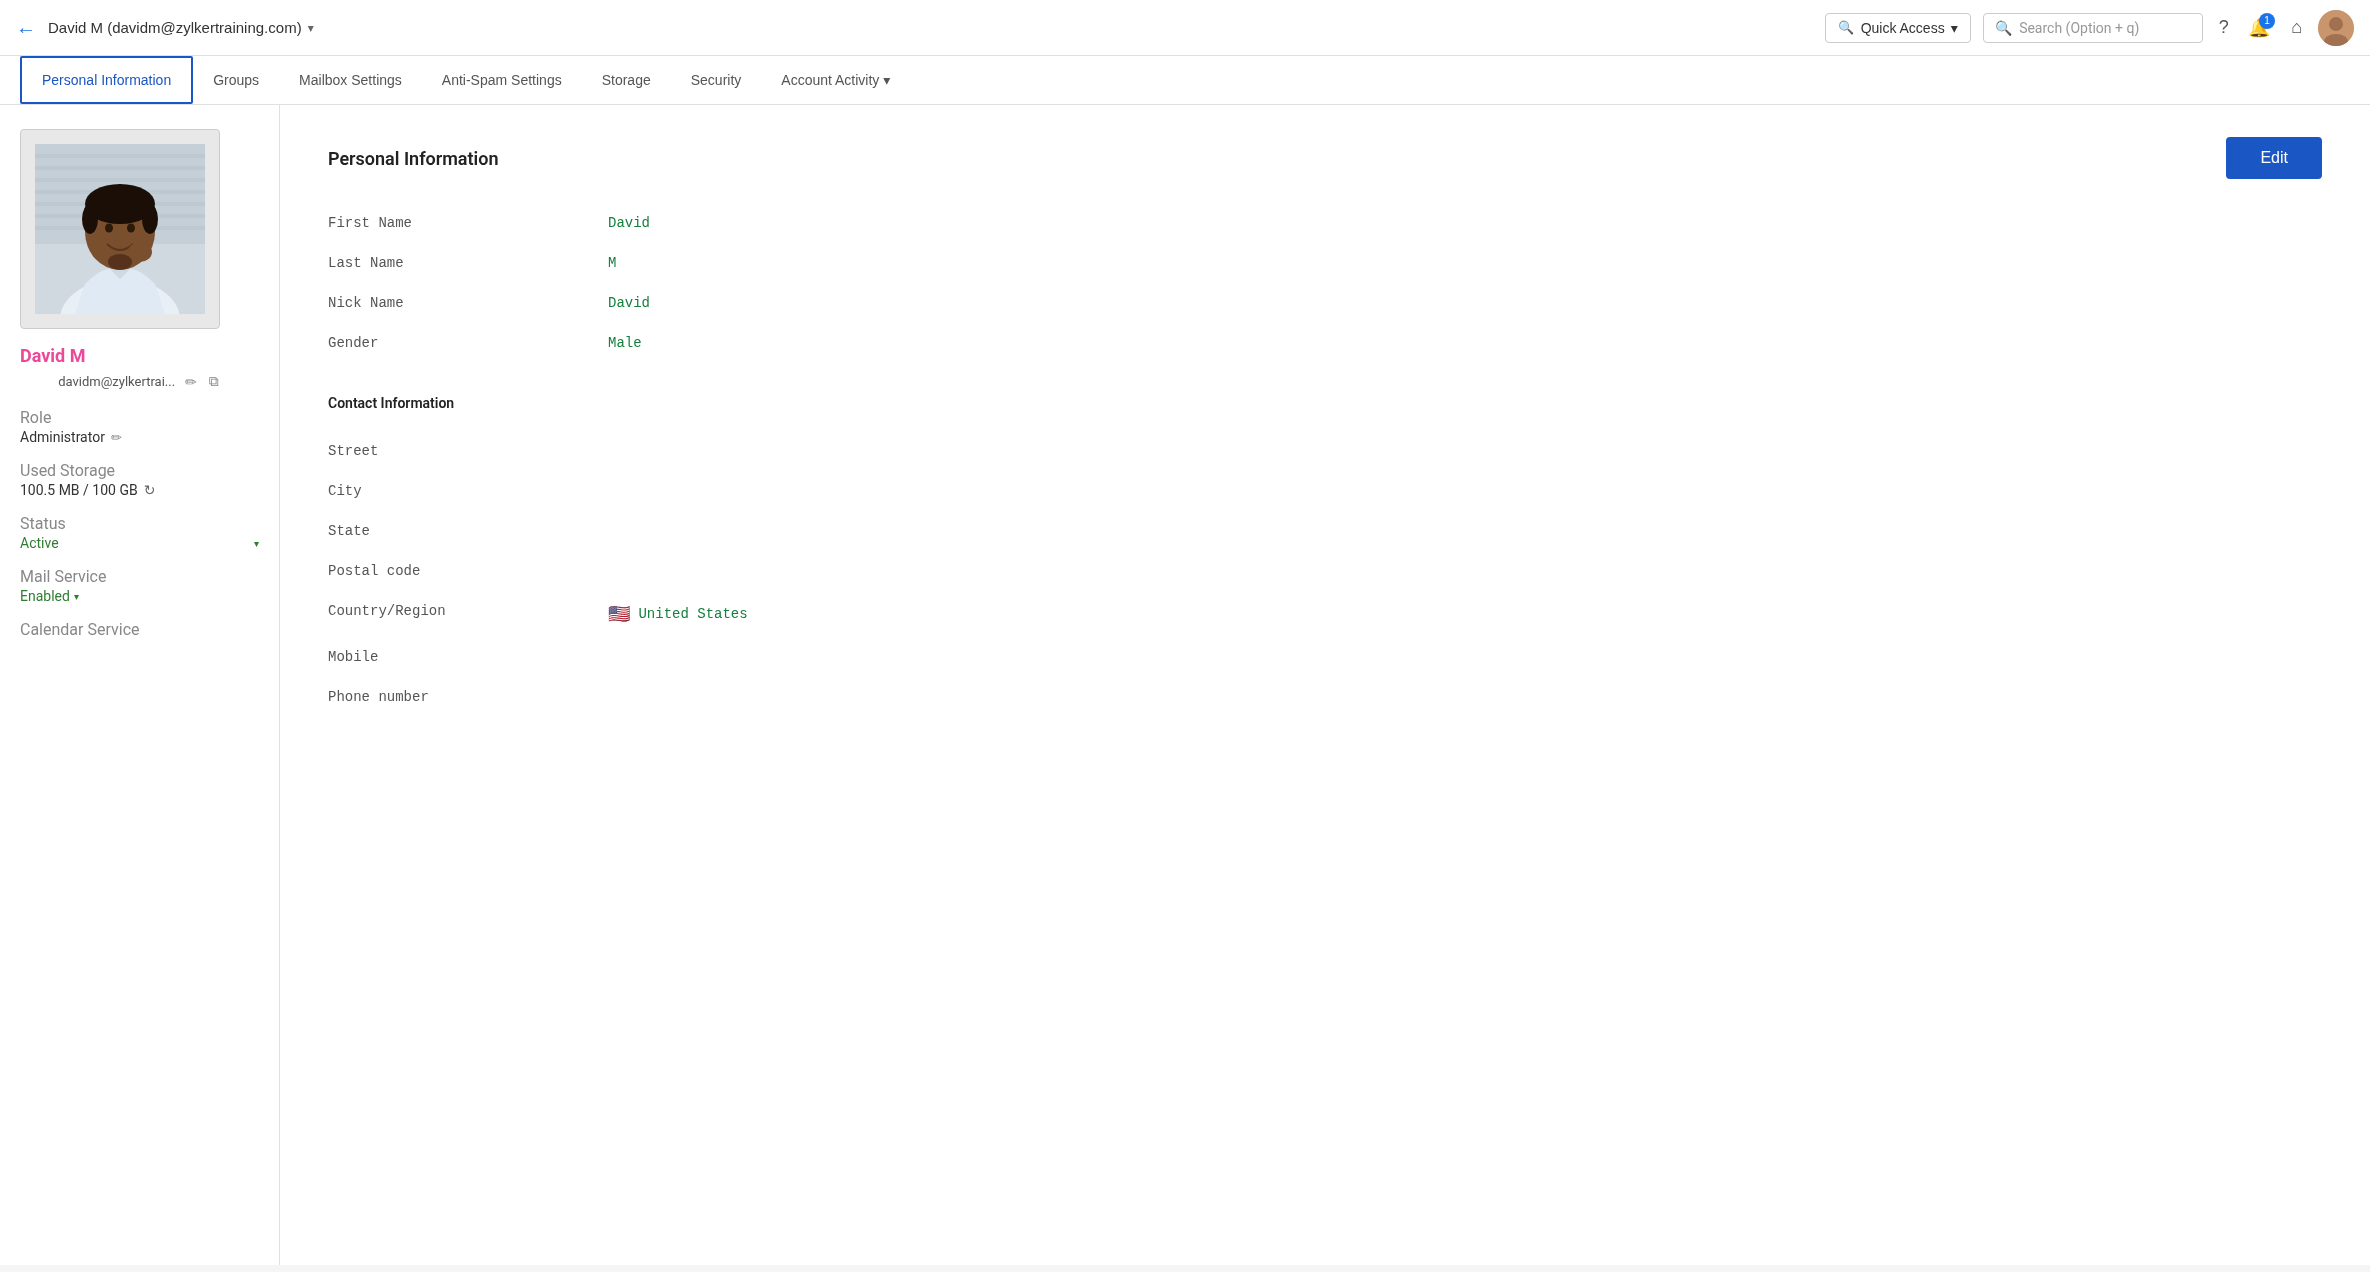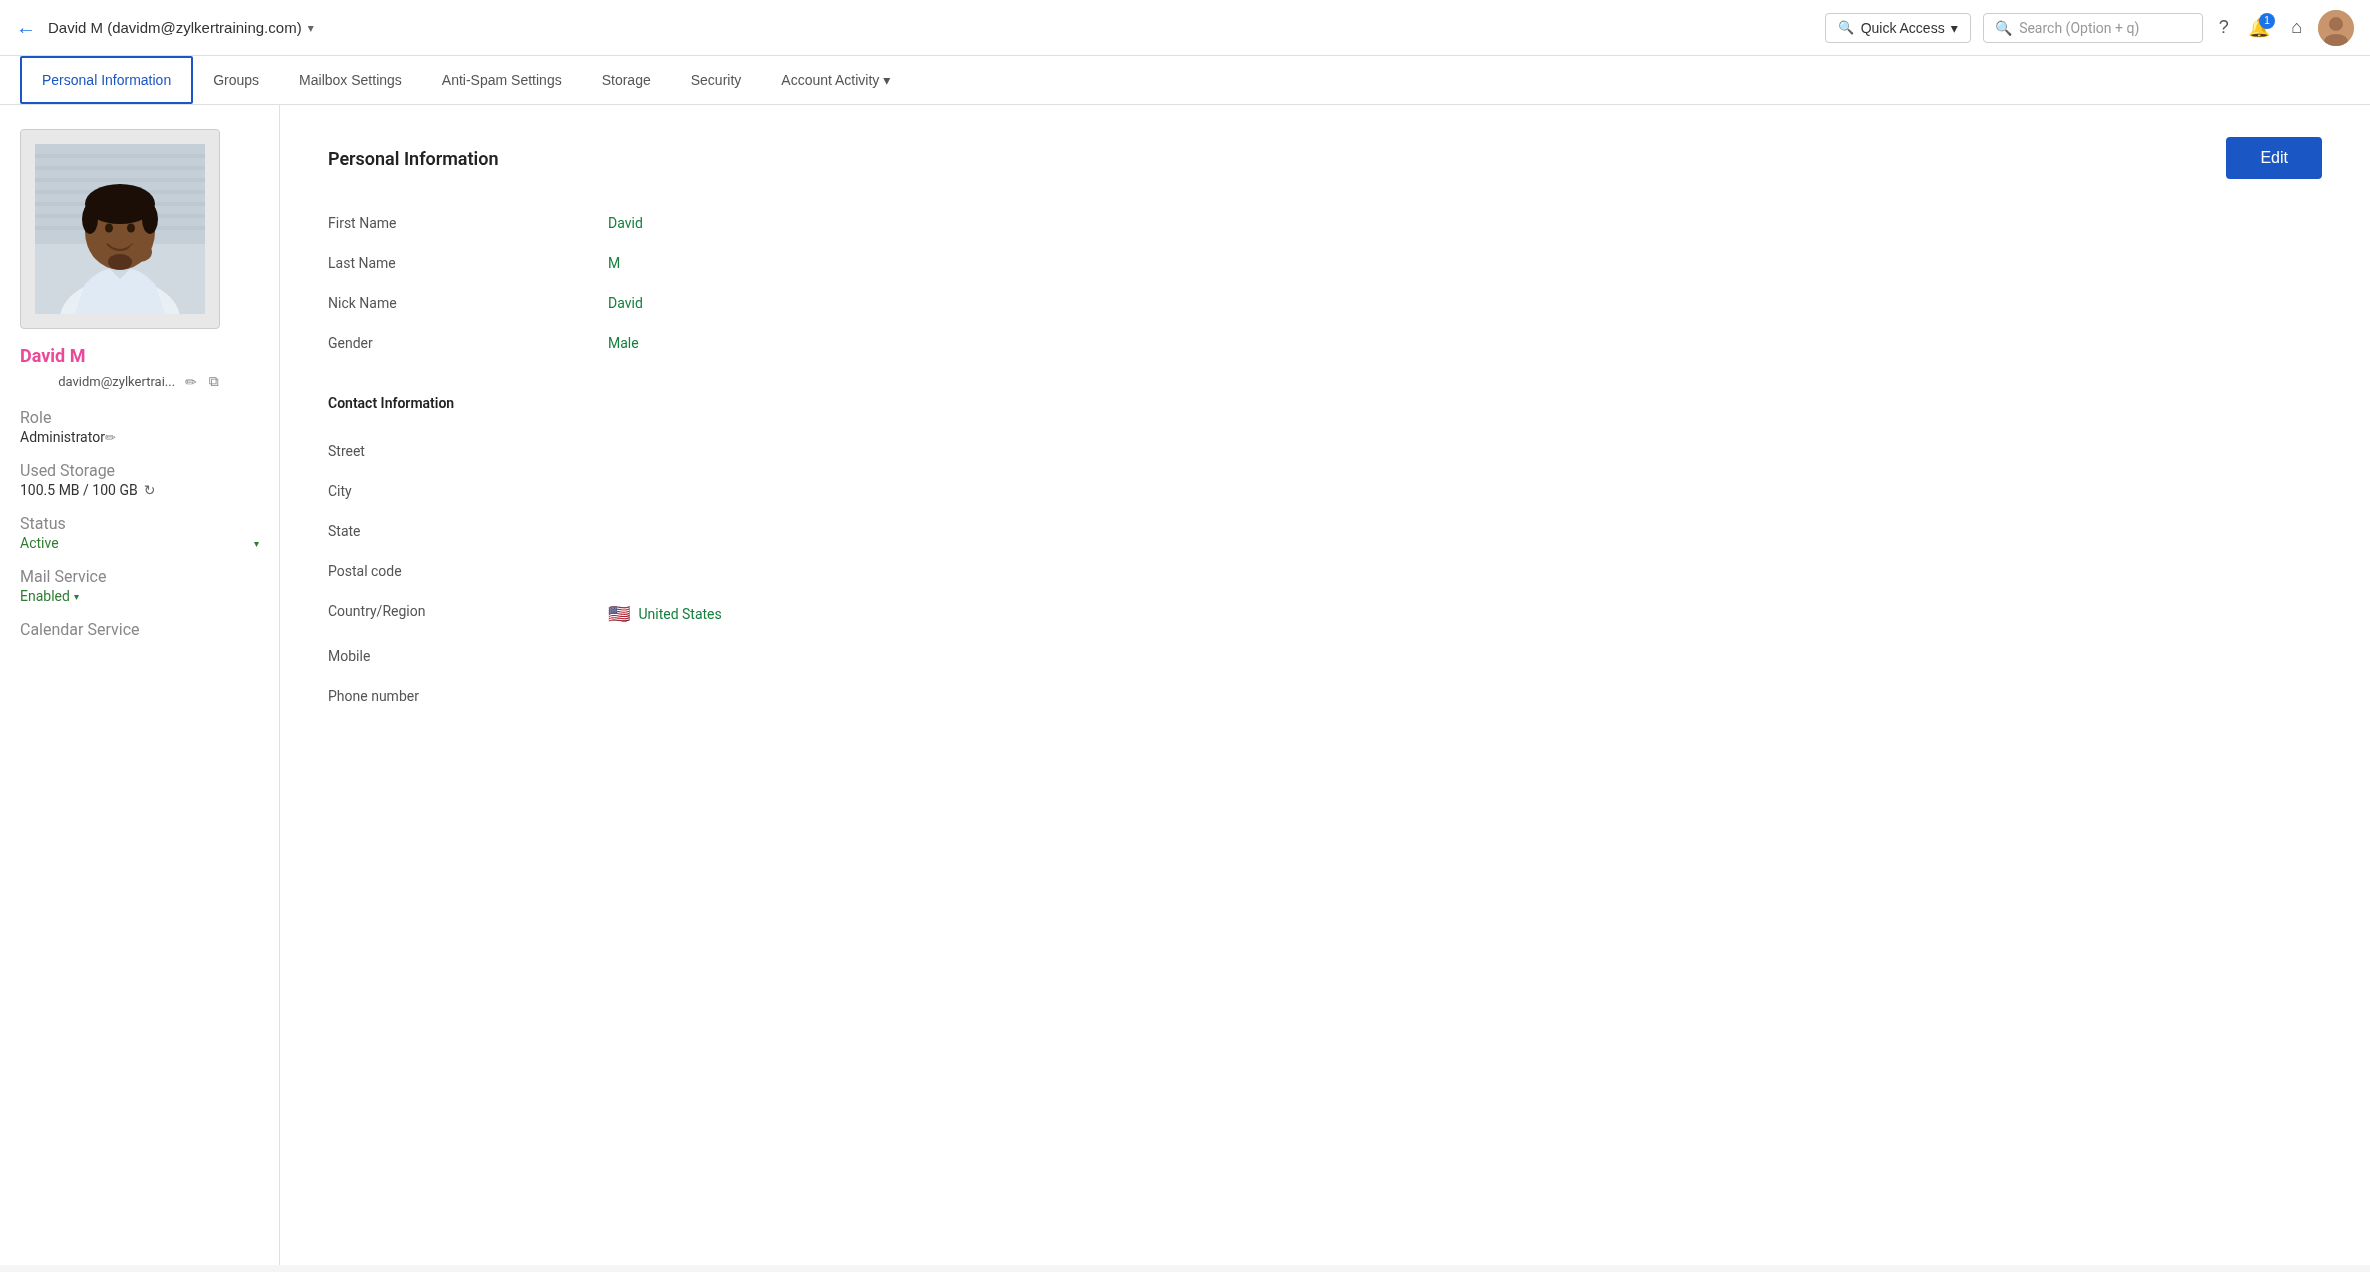--- a/index.html
+++ b/index.html
@@ -187,20 +187,21 @@
     .sidebar-field-label {
       font-size: 16px;
       color: #888;
       margin-bottom: 2px;
     }
     .sidebar-field-value {
       font-size: 14px;
       color: #333;
       display: flex;
       align-items: center;
+      gap: 6px;
     }
     .sidebar-field-value .edit-icon { font-size: 13px; color: #888; cursor: pointer; }
     .status-dropdown {
       display: flex;
       align-items: center;
       gap: 4px;
       color: #2e7d32;
       cursor: pointer;
       justify-content: space-between;
     }
@@ -242,20 +243,21 @@
       cursor: pointer;
     }
     .info-table {
       width: 100%;
       border-collapse: collapse;
       margin-bottom: 32px;
     }
     .info-table tr td {
       padding: 12px 0;
       vertical-align: top;
+      font-family: Liberation Mono, monospace;
     }
     .info-table td:first-child {
       width: 280px;
       color: #555;
       font-size: 14px;
     }
     .info-table td:last-child {
       color: #15803d;
       font-size: 14px;
     }

